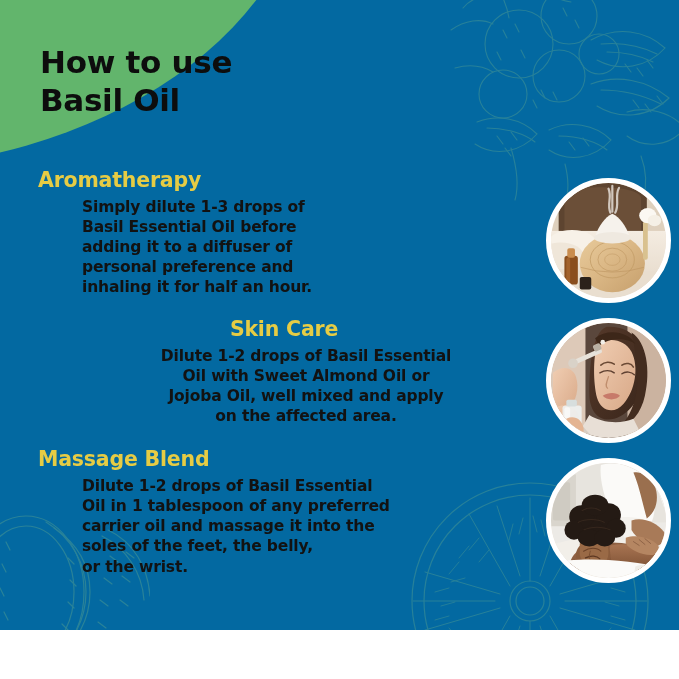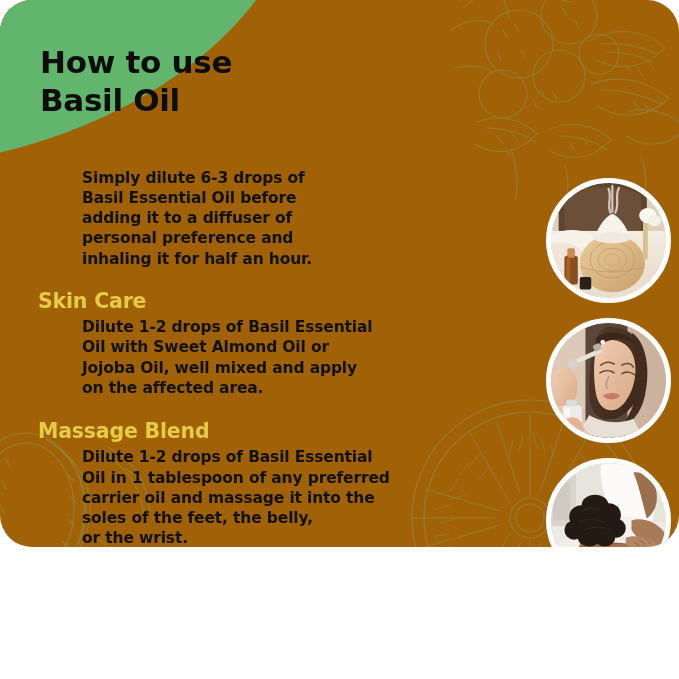--- a/index.html
+++ b/index.html
@@ -6,24 +6,23 @@
     margin: 0;
     padding: 0;
   }
   body {
     font-family: "DejaVu Sans", sans-serif;
     background: #ffffff;
   }
   #poster {
     position: relative;
     width: 679px;
-    height: 547px;
+    height: 630px;
     overflow: hidden;
-    background: #a16207;
-    border-radius: 32px;
+    background: #0369a1;
   }
 
   
   .wm {
     position: absolute;
     pointer-events: none;
   }
   .wm-topright {
     top: -28px;
     right: -22px;
@@ -93,21 +92,21 @@
   .section-body {
     margin: 0 0 0 82px;
     font-size: 15.5px;
     font-weight: bold;
     color: #121212;
     line-height: 1.30;
     white-space: pre-line;
     letter-spacing: -0.15px;
   }
   .sec-aromatherapy { margin-bottom: 20px; }
-  .sec-skincare     { margin-bottom: 21px; }
+  .sec-skincare     { margin-bottom: 21px; text-align: center; }
   .sec-massage      { margin-bottom: 17px; }
 
   
   .photo {
     position: absolute;
     width: 125px;
     height: 125px;
     border-radius: 50%;
     border: 5px solid #ffffff;
     box-sizing: border-box;
@@ -209,21 +208,22 @@
   </div>
 
   <div class="blob"></div>
 
   <div class="title">How to use
 Basil Oil</div>
 
   <div class="sections">
 
     <div class="section sec-aromatherapy">
-      <p class="section-body">Simply dilute 6-3 drops of
+      <h2 class="section-heading">Aromatherapy</h2>
+      <p class="section-body">Simply dilute 1-3 drops of
 Basil Essential Oil before
 adding it to a diffuser of
 personal preference and
 inhaling it for half an hour.</p>
     </div>
 
     <div class="section sec-skincare">
       <h2 class="section-heading">Skin Care</h2>
       <p class="section-body">Dilute 1-2 drops of Basil Essential
 Oil with Sweet Almond Oil or

